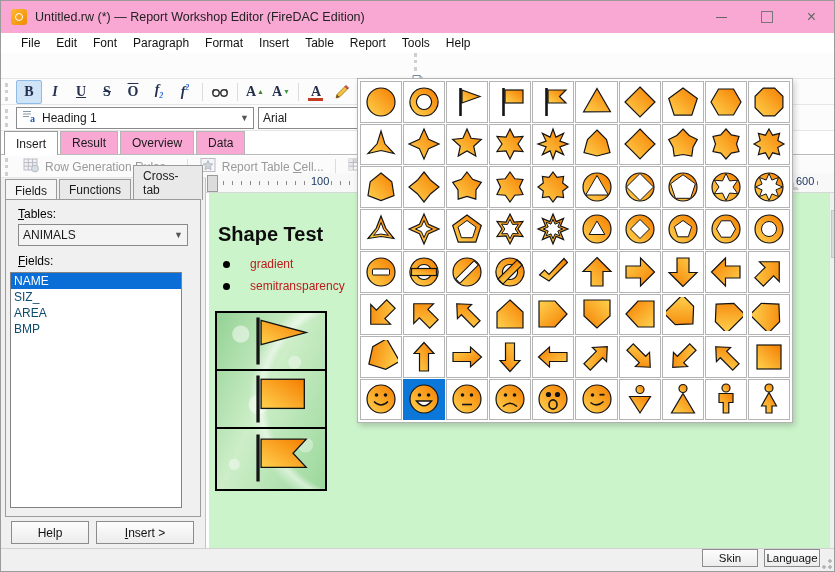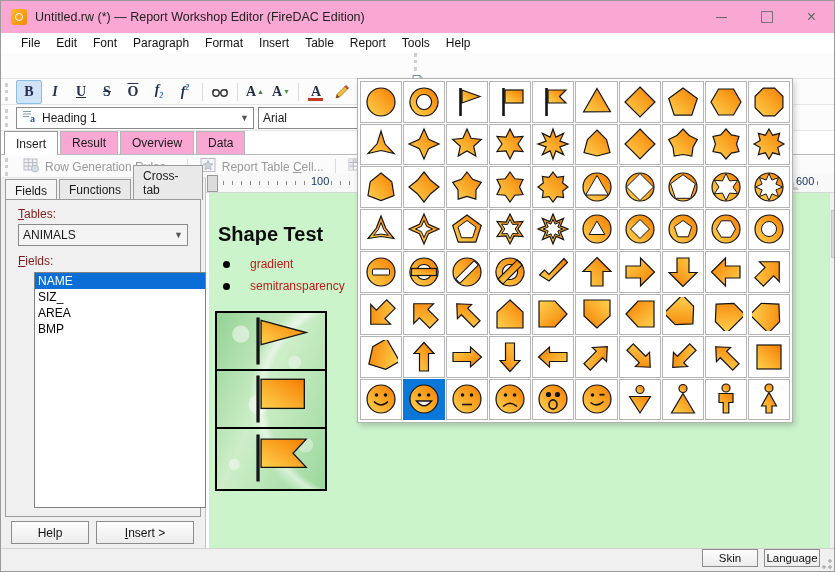--- a/index.html
+++ b/index.html
@@ -46,24 +46,24 @@
   
   #subtb{position:absolute;left:0;top:155px;width:100%;height:22px;display:flex;align-items:center;background:#fbfbfb;border-bottom:1px solid #e6e6e6;box-sizing:border-box;}
   .sub-btn{display:flex;align-items:center;gap:5px;color:#9a9a9a;padding:2px 6px;white-space:nowrap;}
   .sub-sep{width:1px;height:16px;background:#dcdcdc;margin:0 5px;}
   
   #sidebar{position:absolute;left:0;top:177px;width:205px;height:370px;background:#f0f0f0;border-right:1px solid #c3c3c3;box-sizing:border-box;}
   #stabs{display:flex;align-items:flex-end;height:22px;padding-left:4px;}
   .stab{padding:3px 9px;border:1px solid #9b9b9b;border-bottom:none;background:#e9e9e9;margin-right:2px;font-size:12px;}
   .stab.active{background:#f5f5f5;position:relative;top:1px;padding-top:4px;}
   #tabpage{position:absolute;left:4px;right:4px;top:21px;height:316px;border:1px solid #9b9b9b;background:#f0f0f0;}
-  .sb-label{position:absolute;left:12px;font-size:12px;color:#7f1d1d;}
+  .sb-label{position:absolute;left:12px;font-size:12px;color:#000000;}
   #tables-combo{position:absolute;left:12px;top:24px;width:170px;background:#f4f4f4;}
-  #fields-list{position:absolute;left:28px;top:72px;width:170px;bottom:8px;background:#fff;border:1px solid #828282;overflow:hidden;}
-  .fld{height:16px;line-height:16px;padding-left:3px;font-size:12px;color:#000000;}
+  #fields-list{position:absolute;left:4px;top:72px;width:170px;bottom:8px;background:#fff;border:1px solid #828282;overflow:hidden;}
+  .fld{height:16px;line-height:16px;padding-left:3px;font-size:12px;color:#0c4a6e;}
   .fld.sel{background:#0a6ed6;color:#fff;}
   .btn{border:1px solid #8c8c8c;background:linear-gradient(#fdfdfd,#ececec);display:flex;align-items:center;justify-content:center;font-size:12px;color:#111;box-sizing:border-box;}
   #help-btn{position:absolute;left:10px;top:343px;width:78px;height:23px;}
   #insert-btn{position:absolute;left:95px;top:343px;width:98px;height:23px;}
   
   #docarea{position:absolute;left:205px;top:172px;width:640px;height:375px;background:#fff;}
   #ruler{position:absolute;left:0;top:0;width:100%;height:20px;background:#f8f8f8;border-bottom:1px solid #d8d8d8;box-sizing:border-box;}
   #ruler-ticks{position:absolute;left:8px;right:24px;top:8px;height:4px;background:repeating-linear-gradient(to right,#8a8a8a 0 1px,transparent 1px 9px);}
   .ruler-num{position:absolute;top:2px;font-size:11px;color:#16335e;background:#f8f8f8;padding:0 2px;}
   #ruler-marker-l{position:absolute;left:1px;top:2px;width:9px;height:15px;background:#dcdcdc;border:1px solid #9a9a9a;}

